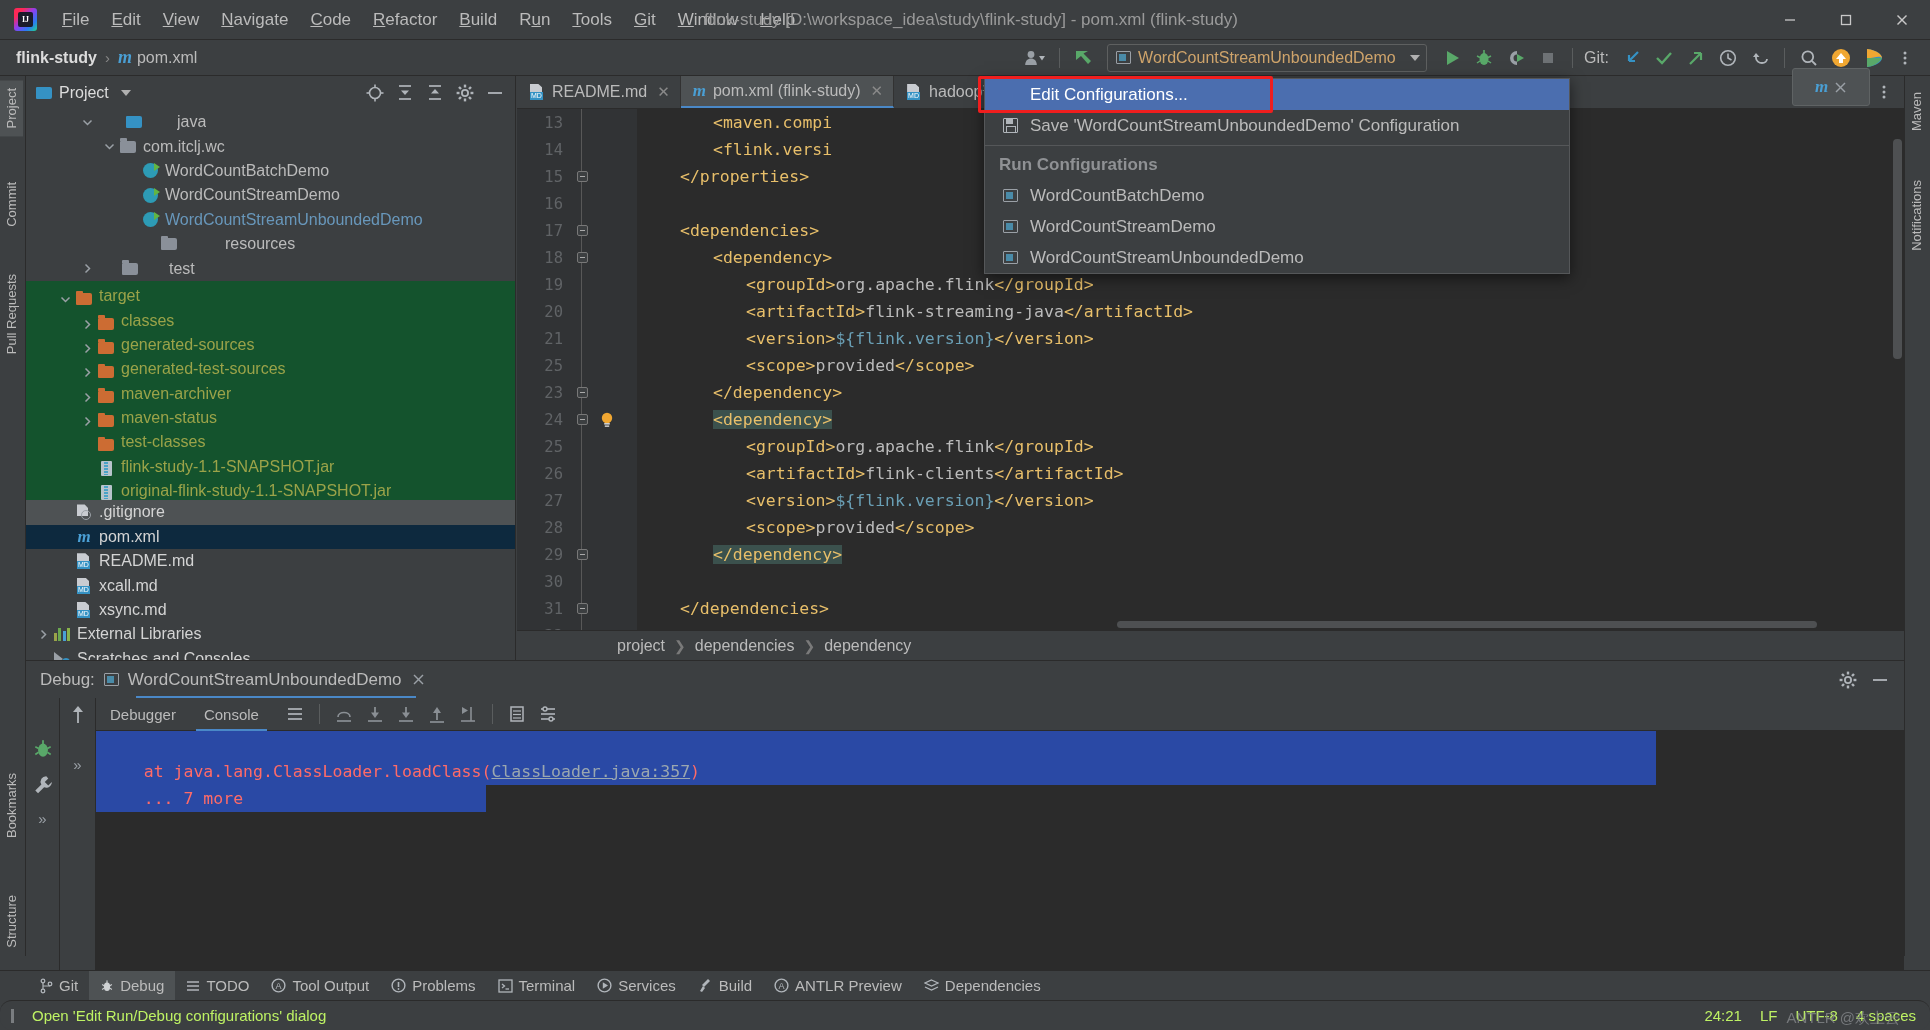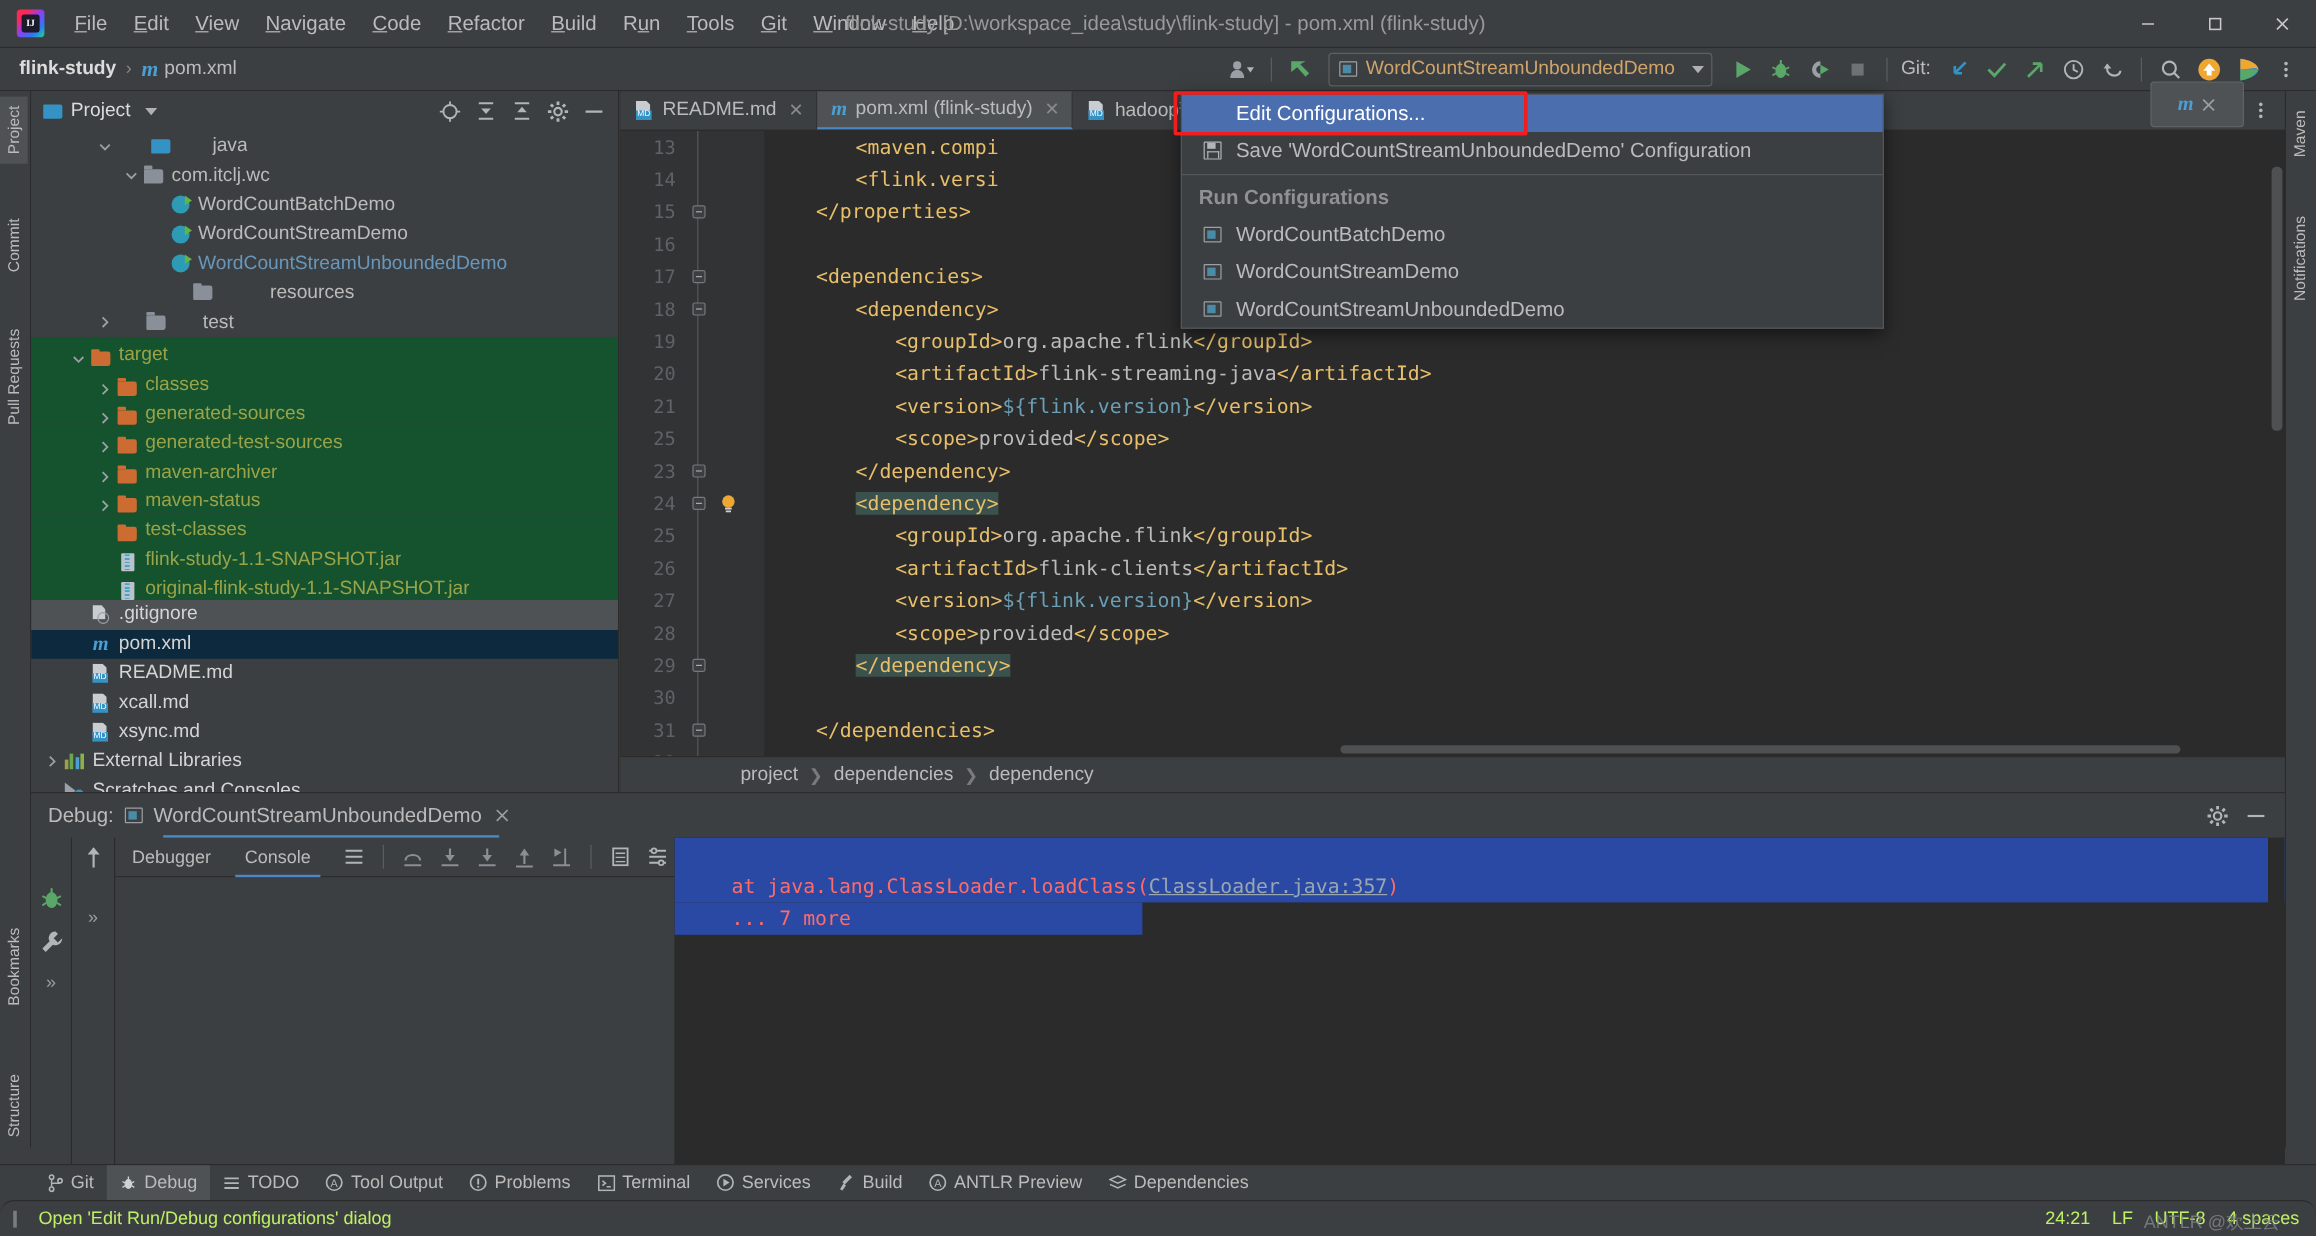--- a/index.html
+++ b/index.html
@@ -278,21 +278,21 @@
   .dbg-body { flex: 1; display: flex; min-height: 0; }
   .dbg-vtools {
     width: 36px; flex: none; display: flex; flex-direction: column;
     align-items: center; padding-top: 6px; gap: 12px; background: #3c3f41;
   }
   .dbg-vtools2 {
     width: 34px; flex: none; display: flex; flex-direction: column;
     align-items: center; padding-top: 40px; gap: 14px; background: #3c3f41;
     border-right: 1px solid #2b2b2b;
   }
-  .dbg-main { flex: 1; display: flex; flex-direction: row; min-width: 0; text-align: center; }
+  .dbg-main { flex: 1; display: flex; flex-direction: column; min-width: 0; text-align: center; }
   .dbg-tabs {
     height: 33px; display: flex; align-items: center; gap: 0px; flex: none;
     border-bottom: 1px solid #2b2b2b;
   }
   .dbg-tab {
     padding: 0 14px; height: 33px; display: flex; align-items: center;
     font-size: 15px; color: #bbbbbb; position: relative;
   }
   .dbg-tab.active::after {
     content:''; position:absolute; left:6px; right:6px; bottom:0; height:2px; background:#4a88c7;

